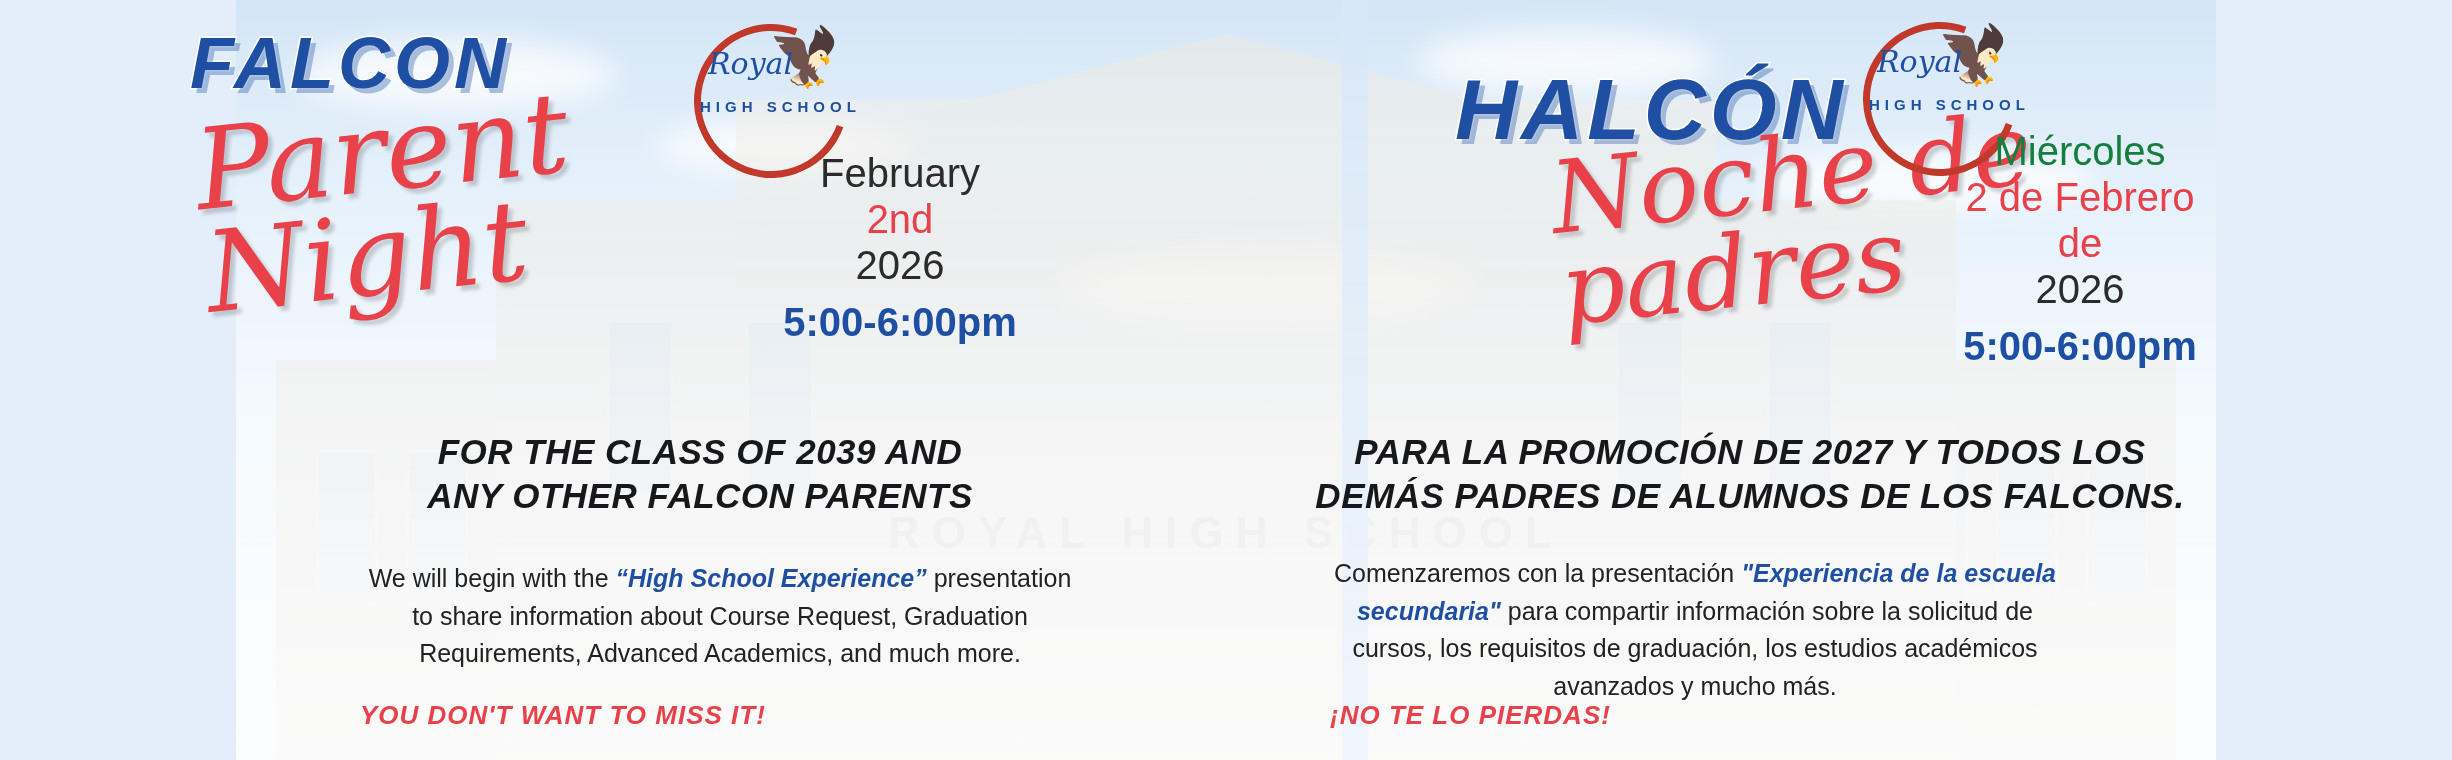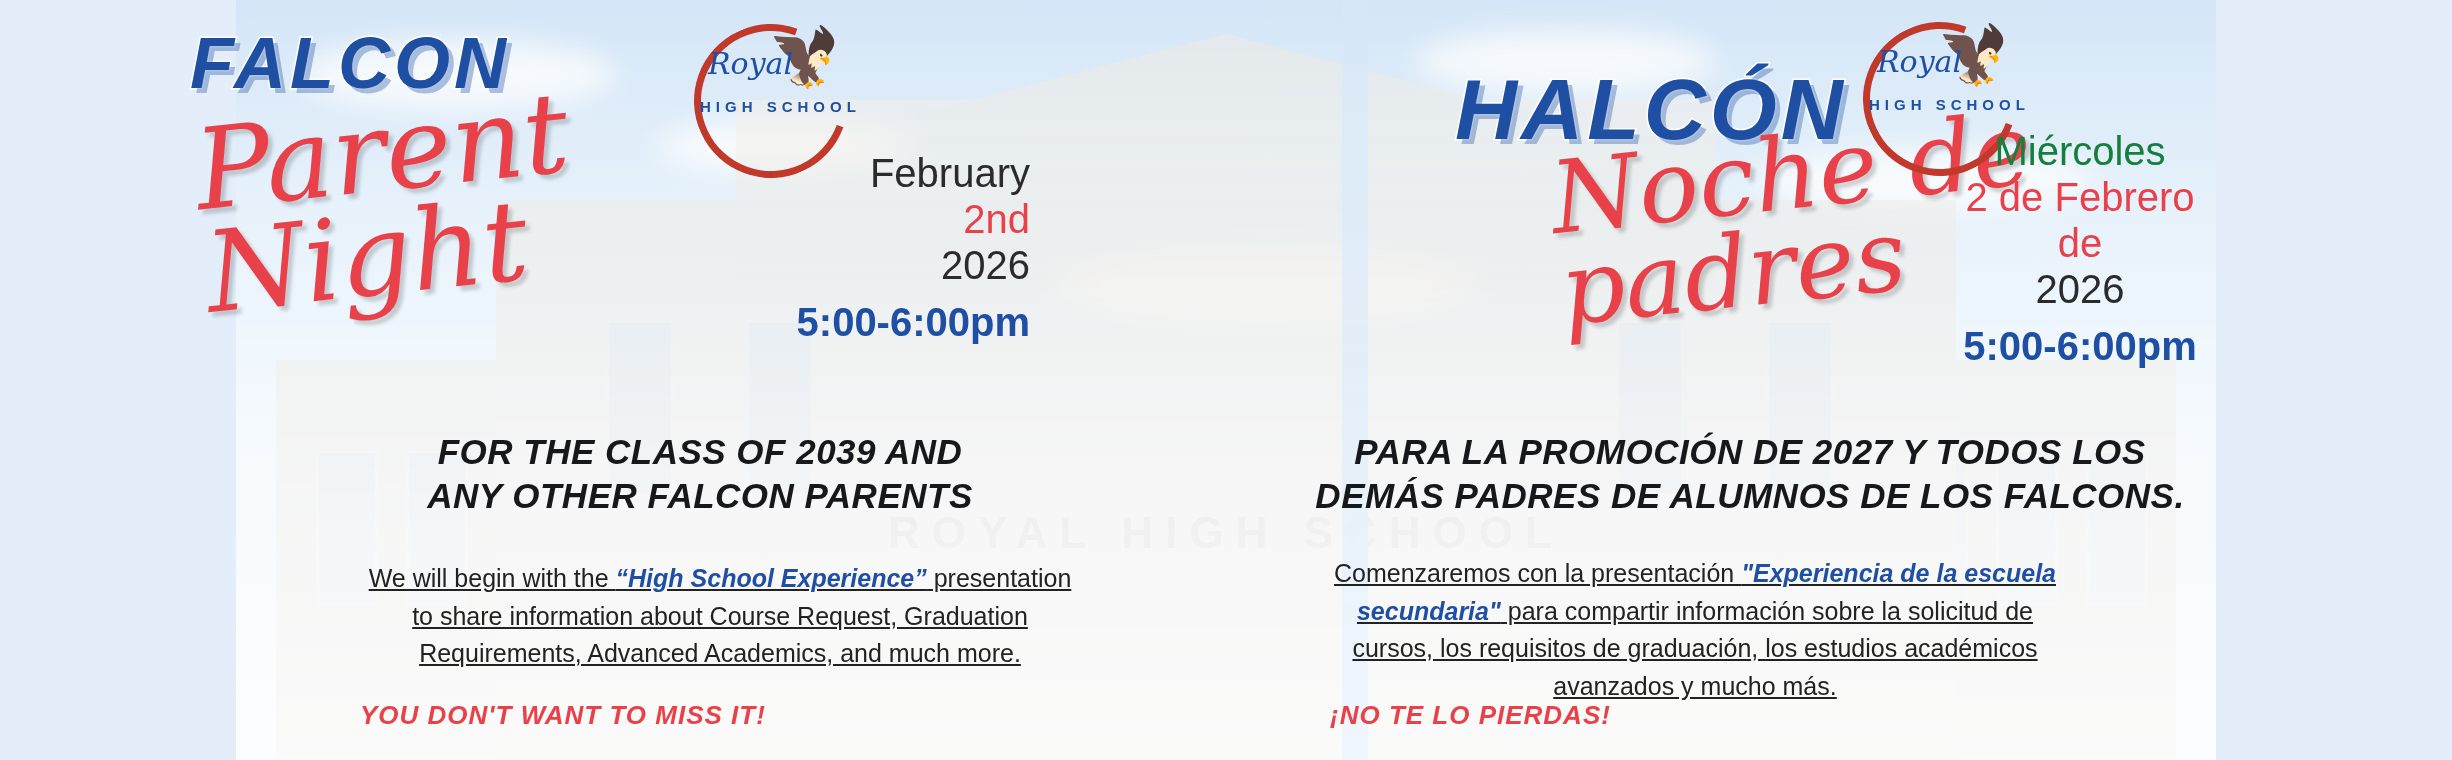--- a/index.html
+++ b/index.html
@@ -145,21 +145,21 @@
     transform:scaleX(-1);
   }
   .logo-en{left:686px;top:18px;}
   .logo-es{left:696px;top:16px;}
 
   
   .dateblock{
     position:absolute;text-align:center;
     font-family:"Liberation Sans", sans-serif;
   }
-  .d-en{left:770px;top:150px;width:260px;text-align:right;}
+  .d-en{left:770px;top:150px;width:260px;}
   .d-es{left:1950px;top:128px;width:260px;}
   .dateblock .d1{font-size:40px;color:#2b2b2b;line-height:1.15;}
   .dateblock .d2{font-size:40px;color:#e8414a;line-height:1.15;}
   .dateblock .d3{font-size:40px;color:#2b2b2b;line-height:1.15;}
   .dateblock .d4{font-size:40px;color:#1e4fa3;font-weight:bold;letter-spacing:0px;margin-top:12px;}
   .d-es .d1{color:#15803d;}
   .d-es .d2{color:#e8414a;text-align:center;}
 
   
   .subhead{
@@ -169,21 +169,21 @@
     color:#16181c;
     font-size:35px;line-height:1.25;
     letter-spacing:.5px;
     white-space:pre-line;
   }
   .sub-en{left:300px;top:430px;width:800px;}
   .sub-es{left:1290px;top:430px;width:920px;}
 
   .body{
     position:absolute;text-align:center;
-    font-size:25px;line-height:1.5;color:#222;text-decoration:underline;
+    font-size:25px;line-height:1.5;color:#222;
   }
   .body-en{left:360px;top:560px;width:720px;}
   .body-es{left:1330px;top:555px;width:730px;}
   .body b{color:#1e4fa3;font-style:italic;}
 
   .cta{
     position:absolute;
     font-weight:bold;font-style:italic;
     color:#e8414a;font-size:26px;letter-spacing:1px;
   }

